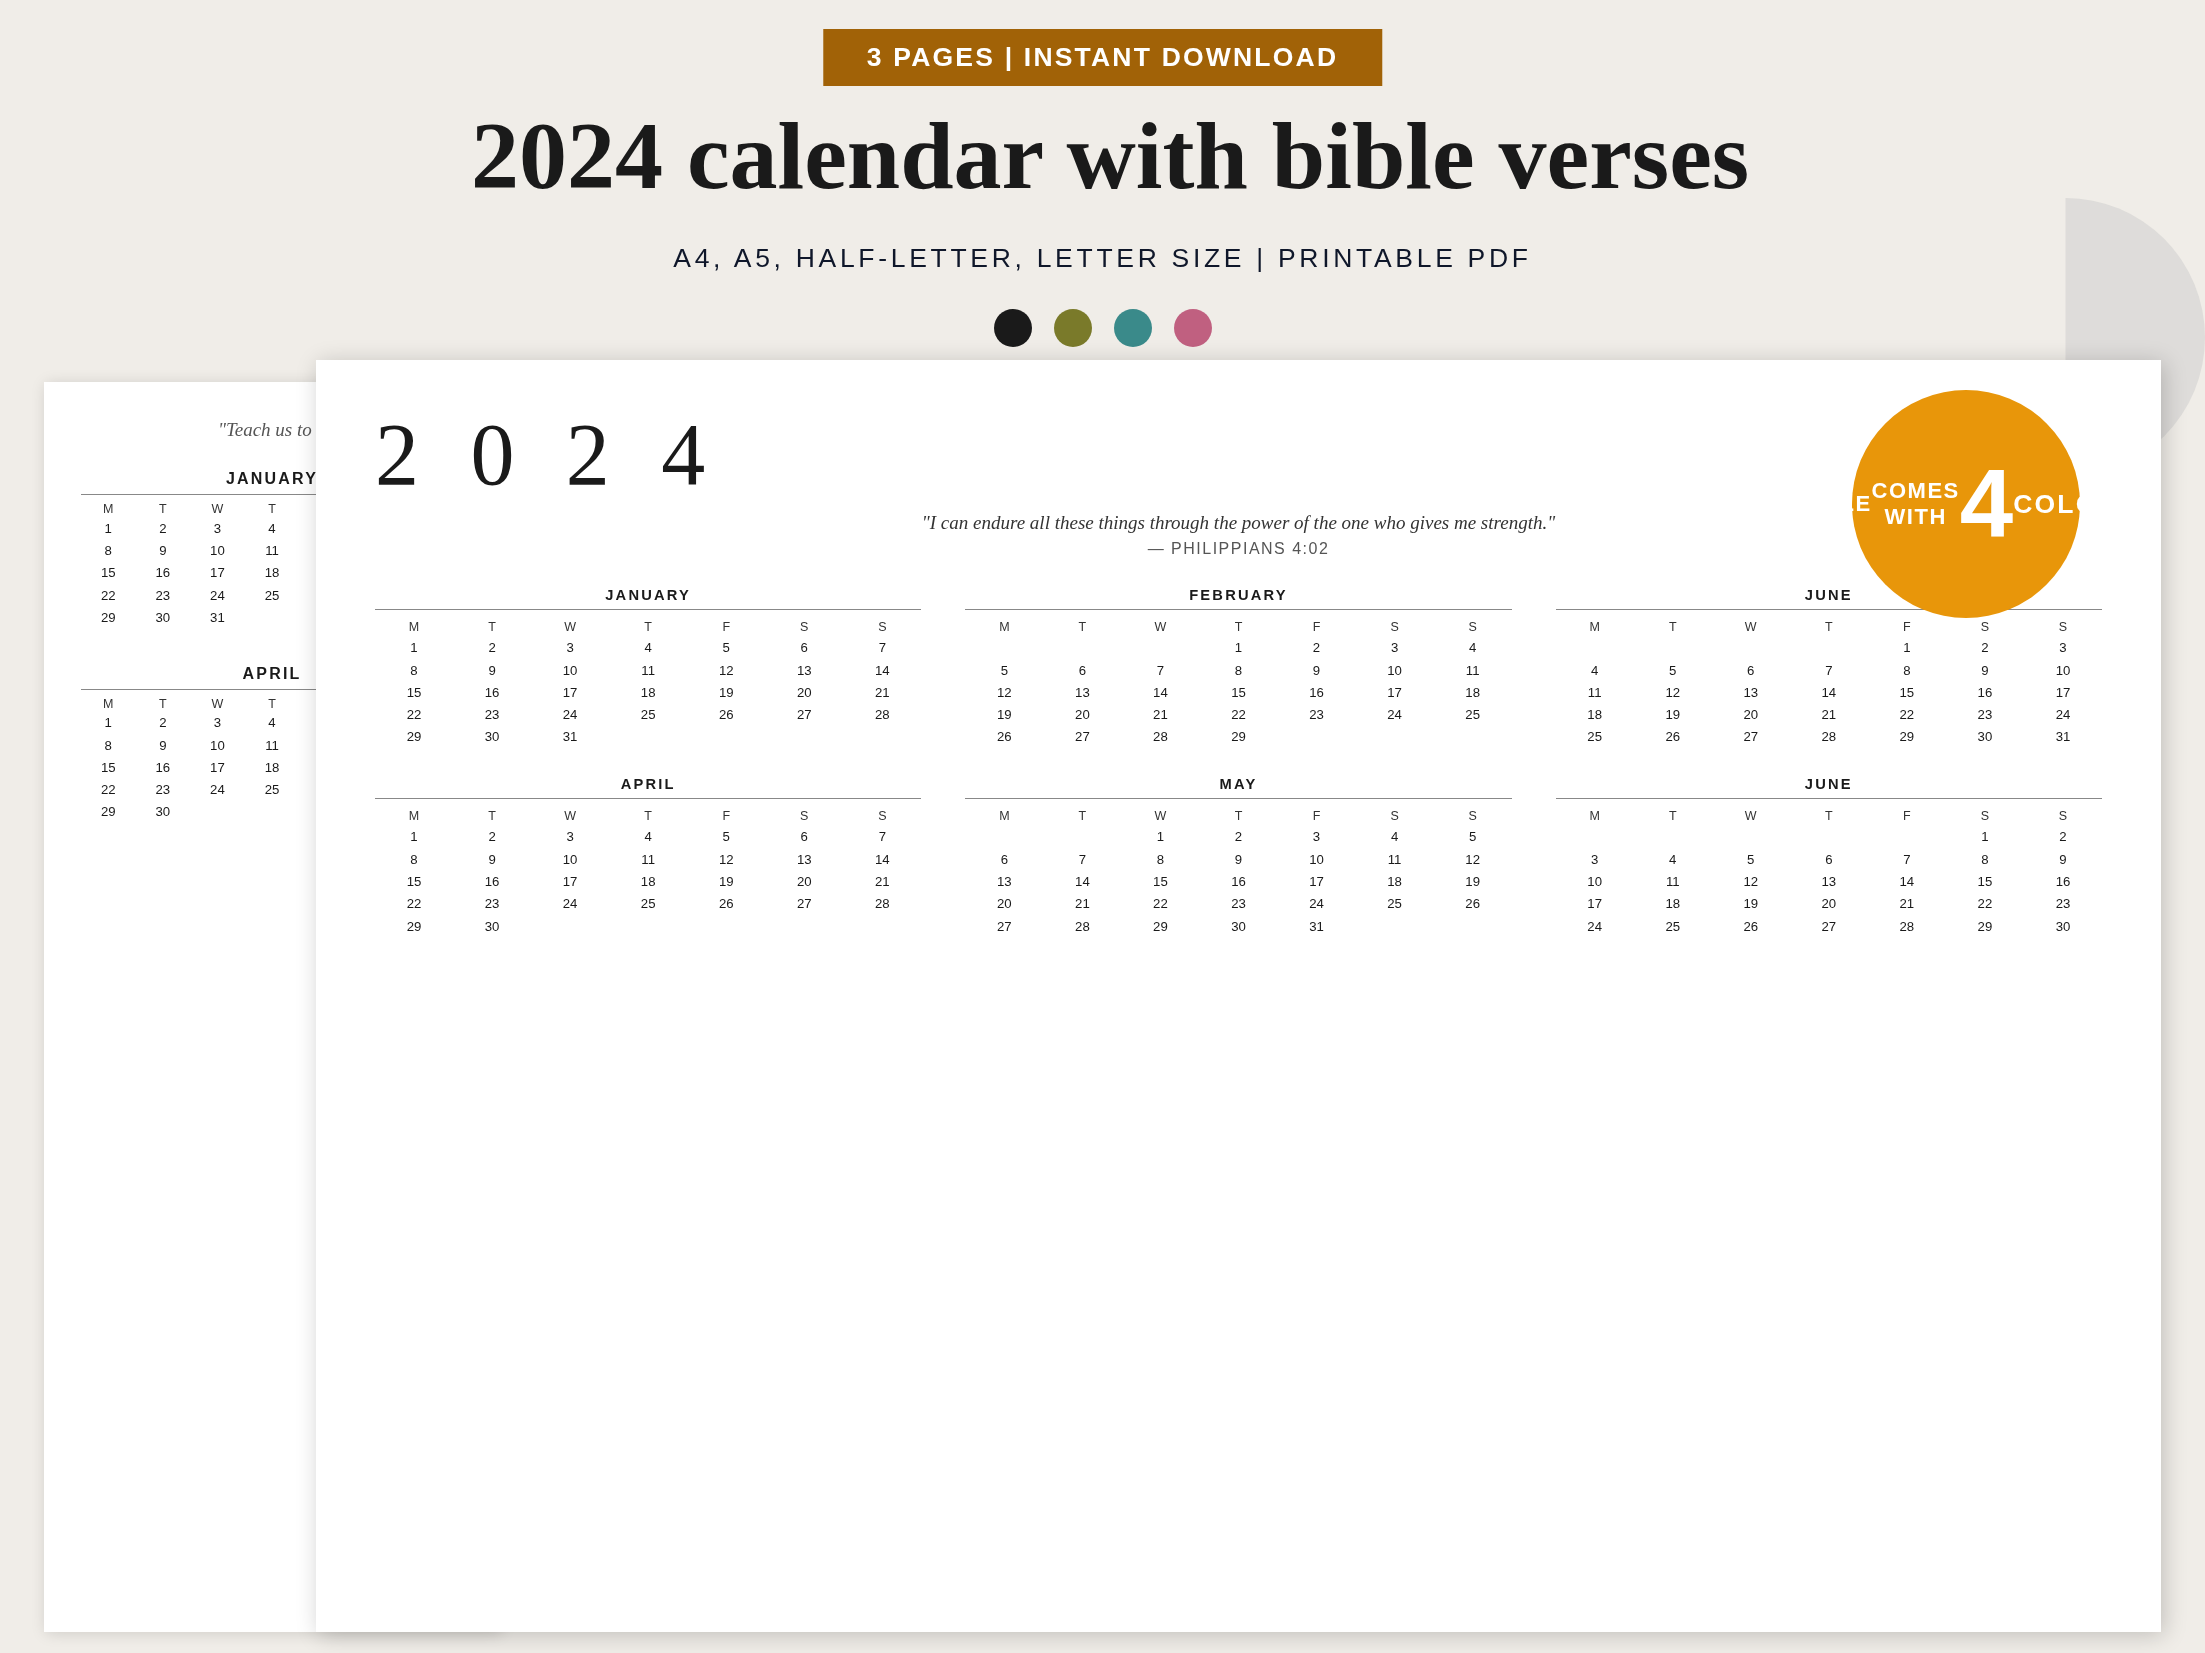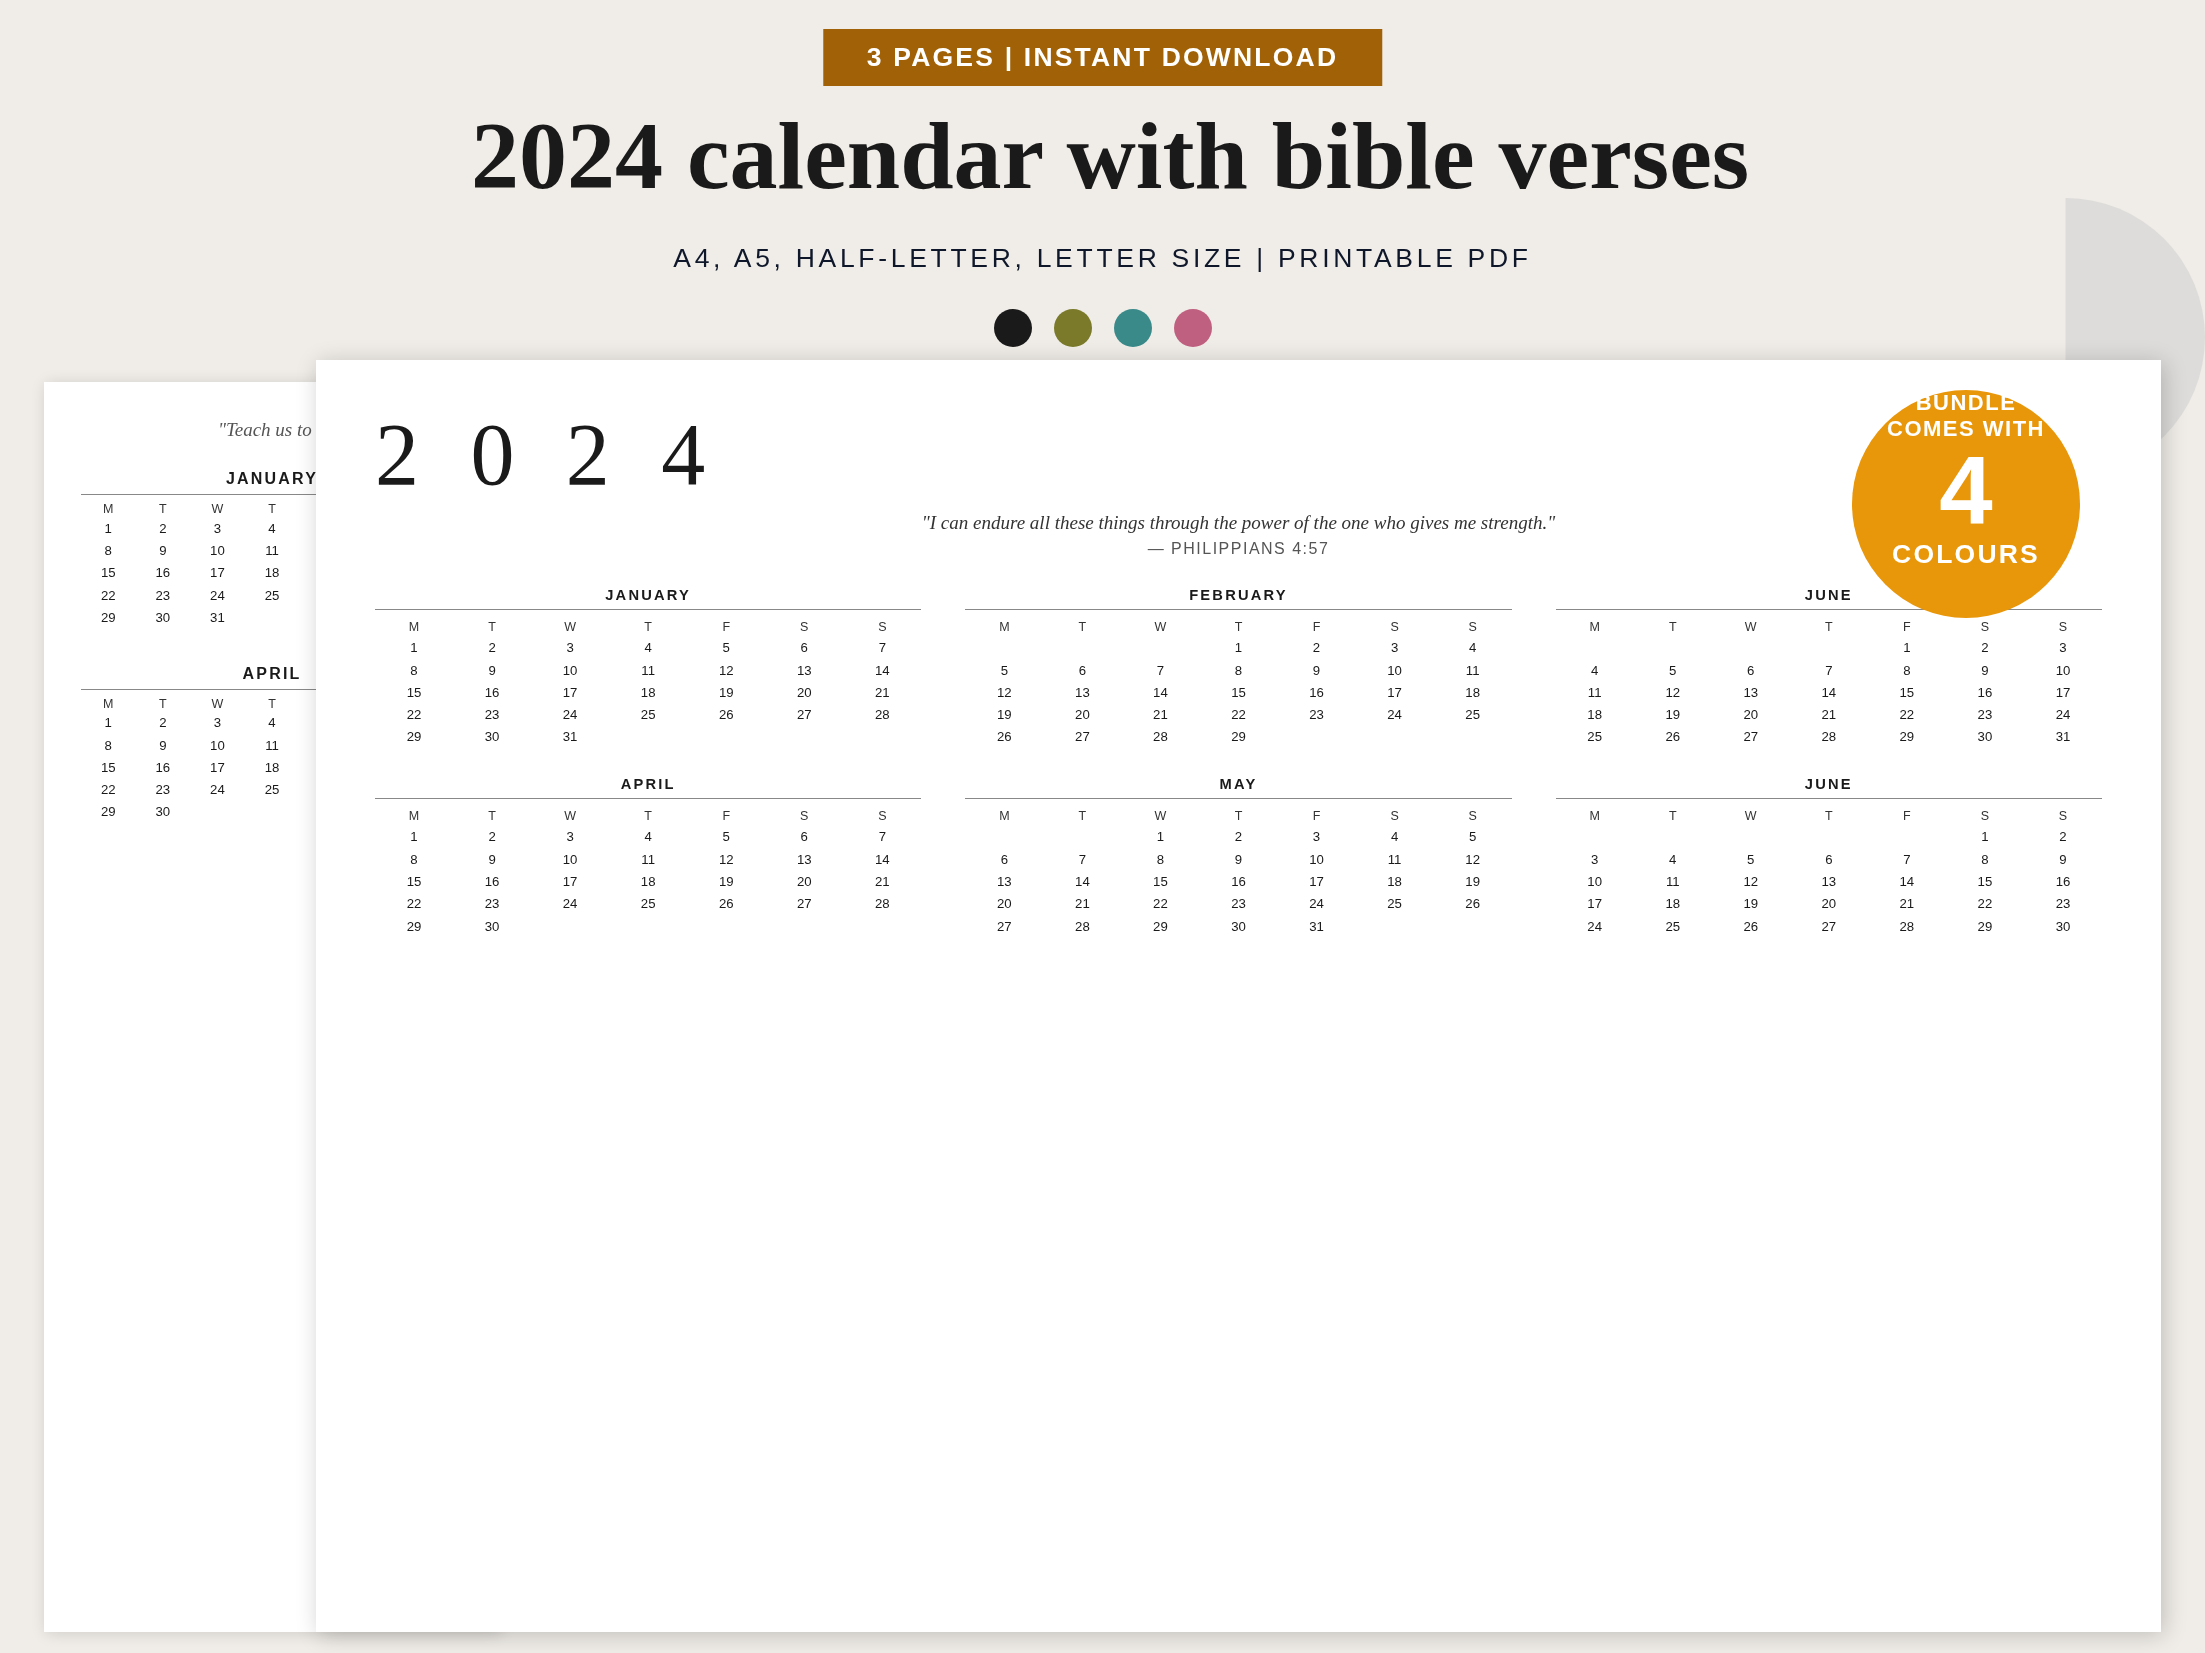--- a/index.html
+++ b/index.html
@@ -88,22 +88,23 @@
     
     .bundle-badge {
       position: absolute;
       top: 390px;
       right: 125px;
       width: 228px;
       height: 228px;
       border-radius: 50%;
       background: #e8960a;
       display: flex;
-      flex-direction: column;
+      flex-direction: row;
       align-items: center;
+      justify-content: center;
       color: white;
       text-align: center;
       z-index: 100;
     }
     .bundle-badge .badge-text-sm {
       font-family: Arial, Helvetica, sans-serif;
       font-size: 22px;
       font-weight: 900;
       letter-spacing: 1.5px;
       line-height: 1.2;
@@ -418,21 +419,21 @@
           <div class="back-day-cell"></div>
       </div>
     </div>
 
     <div class="back-july-label">JULY</div>
   </div>
 
   <div class="page-front">
     <div class="cal-year">2 0 2 4</div>
     <div class="cal-verse">"I can endure all these things through the power of the one who gives me strength."</div>
-    <div class="cal-ref">— PHILIPPIANS 4:57</div>
+    <div class="cal-ref">— PHILIPPIANS 4:02</div>
 
     <div class="months-grid">
 
       <div class="month-block">
         <div class="month-header">JANUARY</div>
         <div class="month-grid">
           <div class="day-header">M</div>
             <div class="day-header">T</div>
             <div class="day-header">W</div>
             <div class="day-header">T</div>

